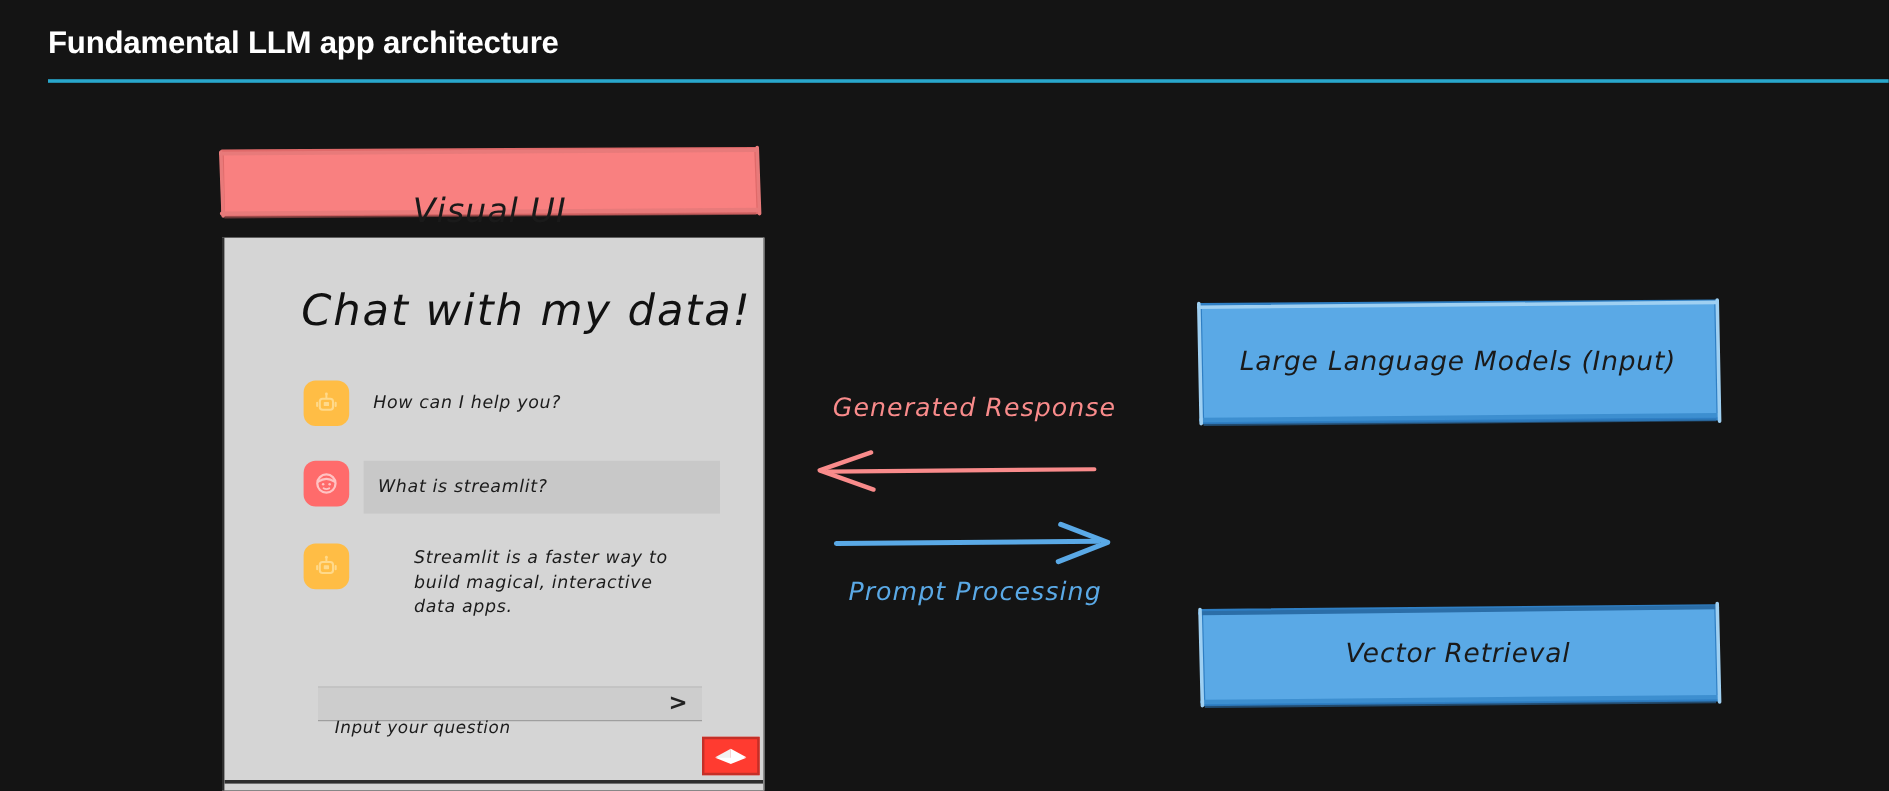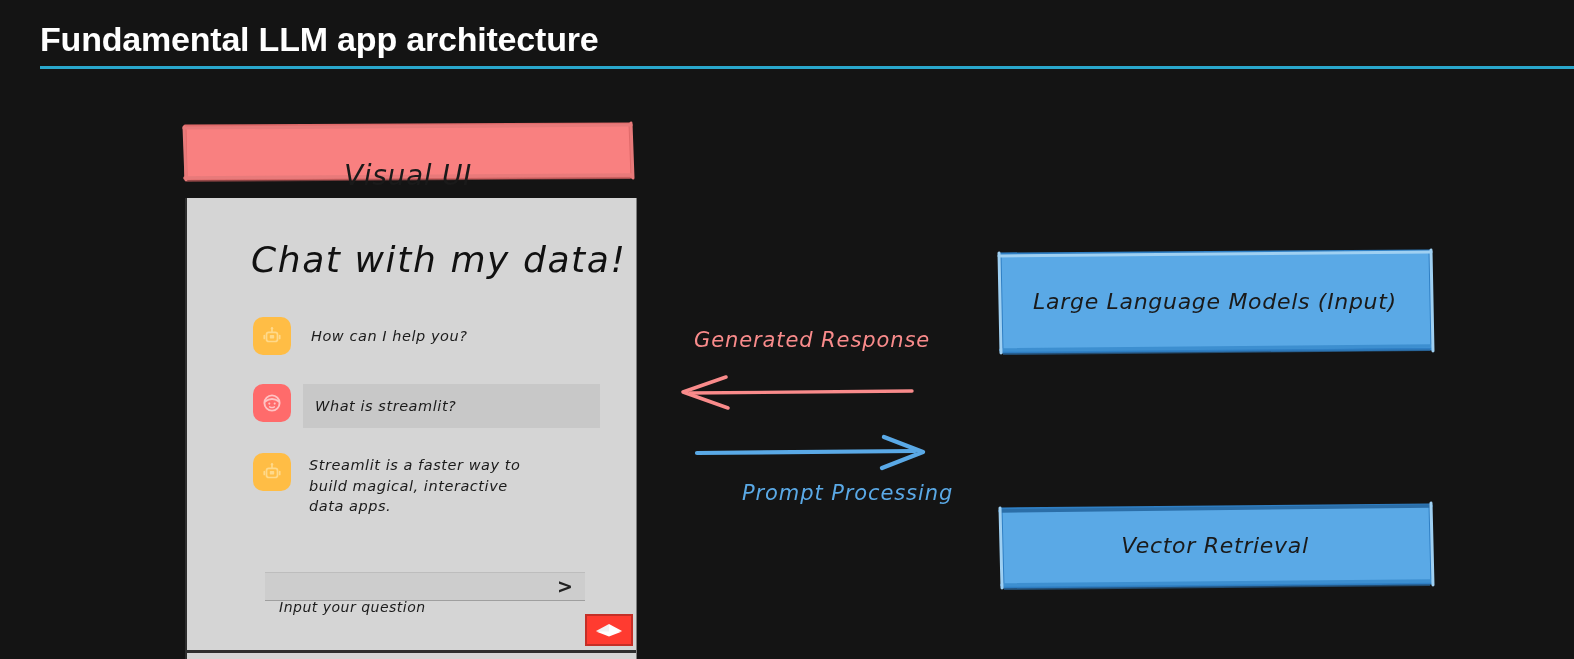--- a/index.html
+++ b/index.html
@@ -19,21 +19,21 @@
     background: #141414;
   }
 
   
   #header-title {
     position: absolute;
     left: 40px;
     top: 20px;
     font-family: "Liberation Sans", sans-serif;
     font-weight: bold;
-    font-size: 34px;
+    font-size: 26px;
     letter-spacing: -0.2px;
     color: #ffffff;
     white-space: nowrap;
   }
   #header-rule {
     position: absolute;
     left: 40px;
     top: 66px;
     width: 1534px;
     height: 3px;
@@ -107,21 +107,21 @@
     white-space: nowrap;
   }
 
   .chat-row {
     position: absolute;
     display: flex;
     align-items: flex-start;
   }
   #row-1 { left: 66px; top: 119px; }
   #row-2 { left: 66px; top: 186px; }
-  #row-3 { left: 66px; top: 255px; }
+  #row-3 { left: 66px; top: 255px; gap: 36px; }
 
   .avatar {
     width: 38px;
     height: 38px;
     border-radius: 10px;
     flex: 0 0 38px;
     display: flex;
     align-items: center;
     justify-content: center;
   }
@@ -200,21 +200,21 @@
   }
   .arrow-label {
     position: absolute;
     font-family: "DejaVu Sans", sans-serif;
     font-size: 21px;
     font-style: italic;
     letter-spacing: 0.9px;
     white-space: nowrap;
   }
   #label-generated { left: 694px; top: 328px; color: #f98b8b; }
-  #label-prompt    { left: 742px; top: 481px; color: #5aa9e6; }
+  #label-prompt    { left: 707px; top: 481px; color: #5aa9e6; }
 </style>
 </head>
 <body>
 
 <div id="slide">
 
   <div id="header-title">Fundamental LLM app architecture</div>
   <div id="header-rule"></div>
 
   <div class="sketch-box" id="box-visual-ui">

